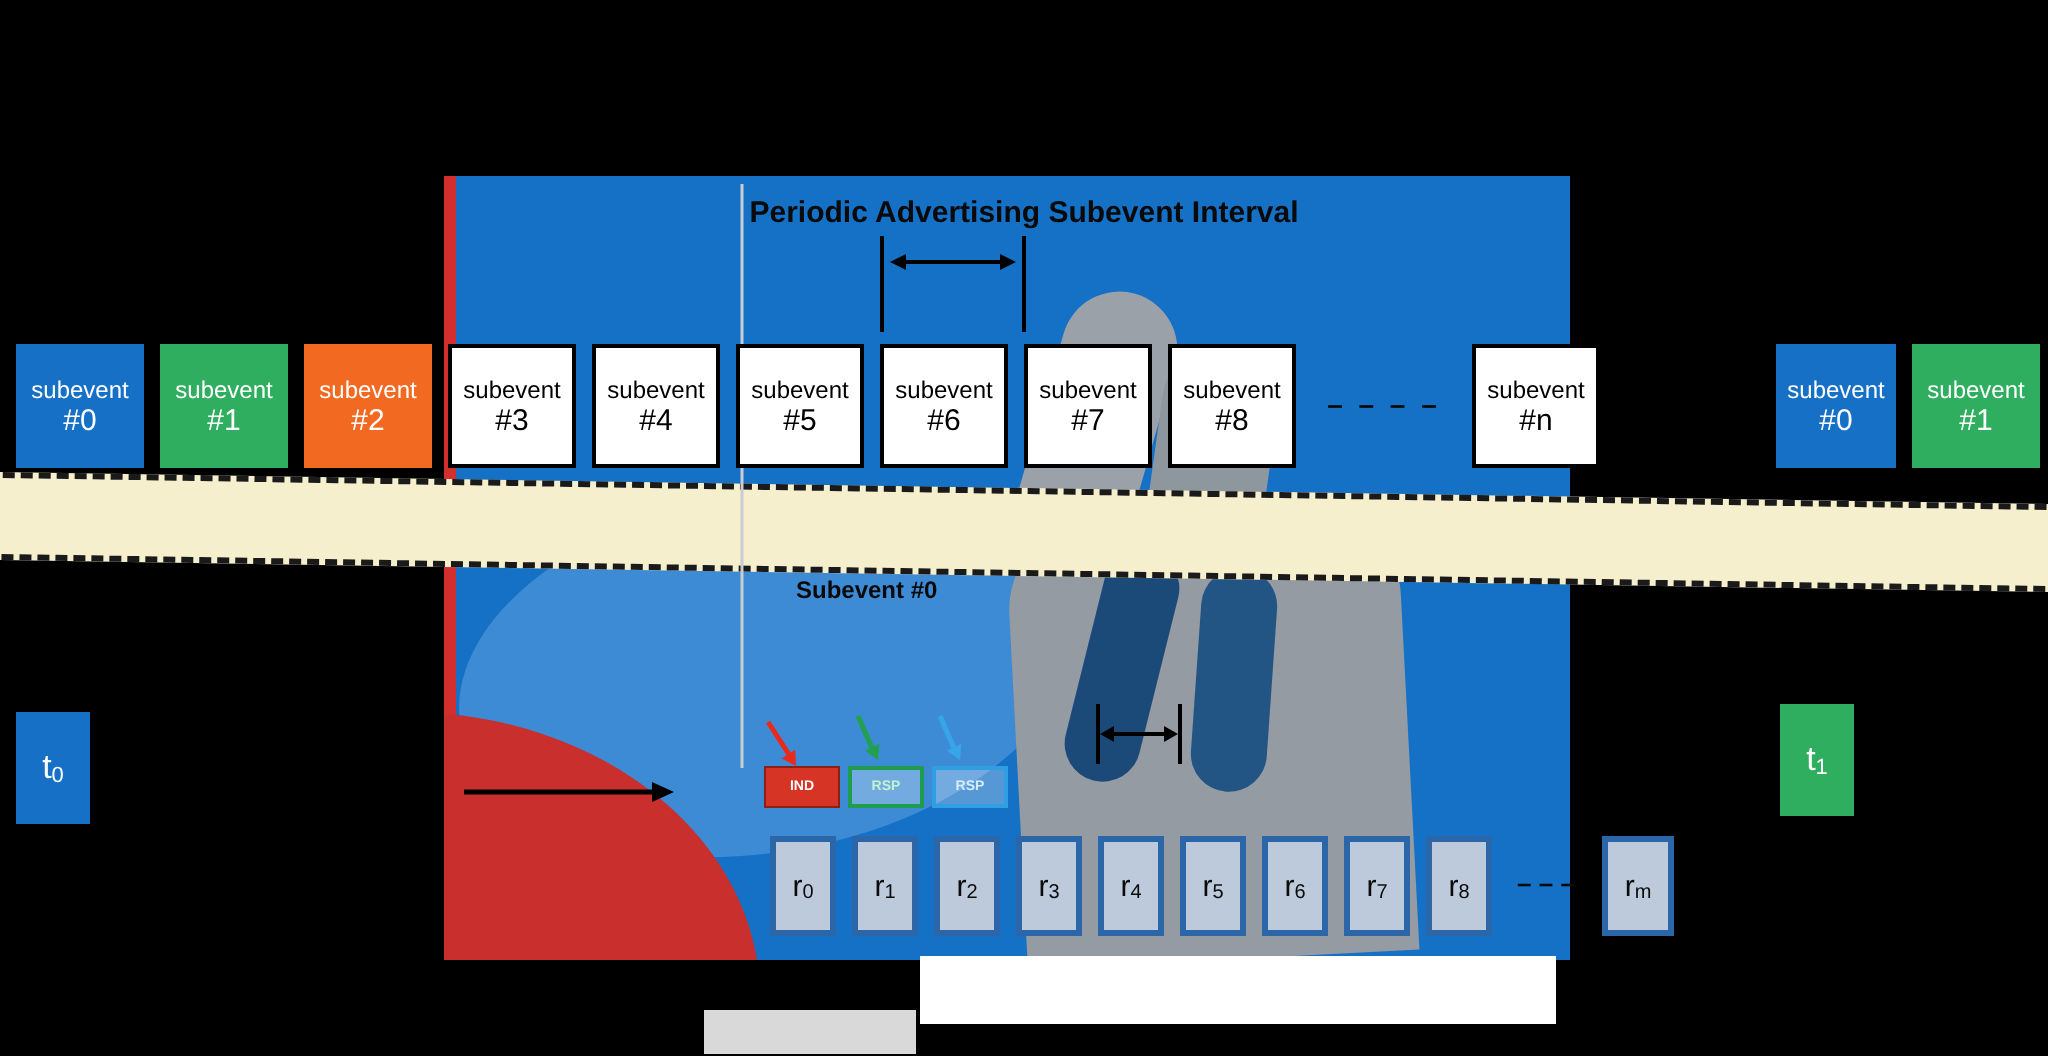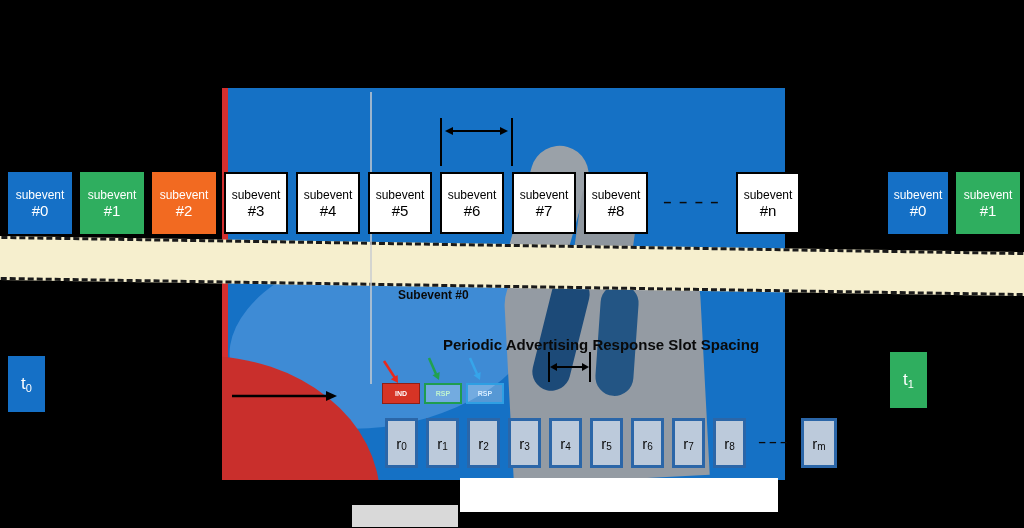--- a/index.html
+++ b/index.html
@@ -98,22 +98,22 @@
     <polygon points="337,396 326,391 326,401" fill="#000"></polygon>
 
     <line x1="384" y1="361" x2="395" y2="378" stroke="#e8291c" stroke-width="2.5"></line>
     <polygon points="398,383 390.8,379.3 397.6,374.9" fill="#e8291c"></polygon>
     <line x1="429" y1="358" x2="436" y2="374" stroke="#21a14f" stroke-width="2.5"></line>
     <polygon points="439,380 432.5,375.2 439.7,371.9" fill="#21a14f"></polygon>
     <line x1="470" y1="358" x2="477" y2="374" stroke="#36a5ea" stroke-width="2.5"></line>
     <polygon points="480,380 473.5,375.2 480.7,371.9" fill="#36a5ea"></polygon>
   </svg>
 
+  <div class="lbl" style="left:338px;top:98px;width:348px;text-align:center;font-size:15px">Periodic Advertising Subevent Interval</div>
   <div class="lbl" style="left:398px;top:288px;font-size:12px">Subevent #0</div>
-  <div class="lbl" style="left:412px;top:336px;width:378px;text-align:center;font-size:15px">Periodic Advertising Response Slot Spacing</div>
   <div class="lbl" style="left:652px;top:194px;width:80px;text-align:center;font-size:14px;letter-spacing:2px">– – – –</div>
   <div class="lbl" style="left:748px;top:434px;width:50px;text-align:center;font-size:13px">– – –</div>
 
   <div class="box blue" style="left:8px">
       <span class="w">subevent</span>
       <span class="n">#0</span>
     </div>
   <div class="box green" style="left:80px">
       <span class="w">subevent</span>
       <span class="n">#1</span>

